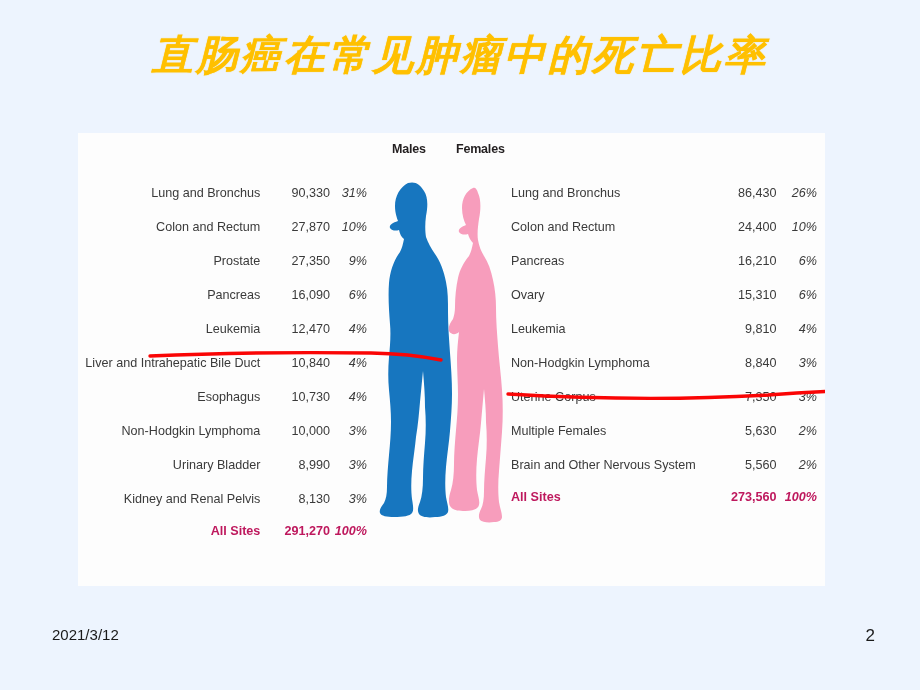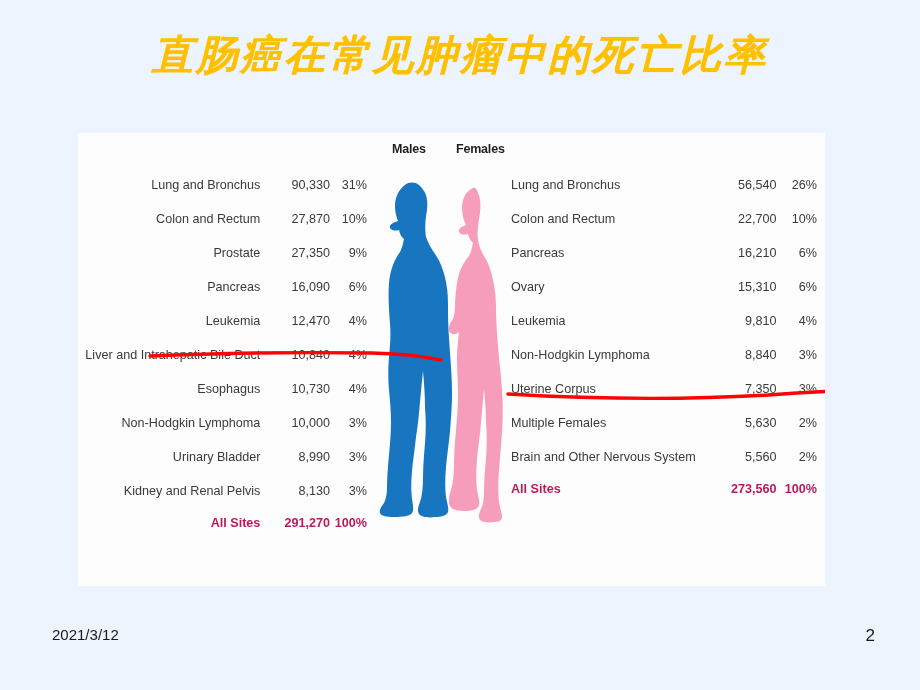--- a/index.html
+++ b/index.html
@@ -60,41 +60,41 @@
     left: 300px;
     top: 28px;
     width: 125px;
     height: 362px;
   }
   .silhouettes svg { display: block; }
 
   
   .stat-table {
     position: absolute;
-    top: 35px;
+    top: 43px;
     border-collapse: collapse;
     font-size: 12.6px;
     color: #3a3a3a;
   }
   .stat-table.left  { left: 0px;   width: 295px; }
   .stat-table.right { left: 425px; width: 322px; }
 
   .stat-table td {
     padding: 0;
     height: 34px;
     vertical-align: middle;
     white-space: nowrap;
     font-weight: 400;
   }
 
   .stat-table.left  td.site { text-align: right; padding-right: 16px; width: 190px; }
   .stat-table.right td.site { text-align: left;  padding-left: 8px;   width: 210px; }
 
   .stat-table td.num { text-align: right; width: 62px; }
-  .stat-table td.pct { text-align: right; width: 42px; padding-right: 8px; }
+  .stat-table td.pct { text-align: right; width: 42px; padding-right: 8px; font-style: italic; }
   .stat-table.left  td.pct { padding-right: 6px; }
 
   .stat-table tr.total td {
     font-weight: 700;
     color: #be185d;
     height: 30px;
   }
 
   
   .annot {
@@ -287,26 +287,26 @@
         <td class="num">291,270</td>
         <td class="pct">100%</td>
       </tr>
     </tbody>
   </table>
 
   <table class="stat-table right">
     <tbody>
       <tr>
         <td class="site">Lung and Bronchus</td>
-        <td class="num">56,540</td>
+        <td class="num">86,430</td>
         <td class="pct">26%</td>
       </tr>
       <tr>
         <td class="site">Colon and Rectum</td>
-        <td class="num">22,700</td>
+        <td class="num">24,400</td>
         <td class="pct">10%</td>
       </tr>
       <tr>
         <td class="site">Pancreas</td>
         <td class="num">16,210</td>
         <td class="pct">6%</td>
       </tr>
       <tr>
         <td class="site">Ovary</td>
         <td class="num">15,310</td>

